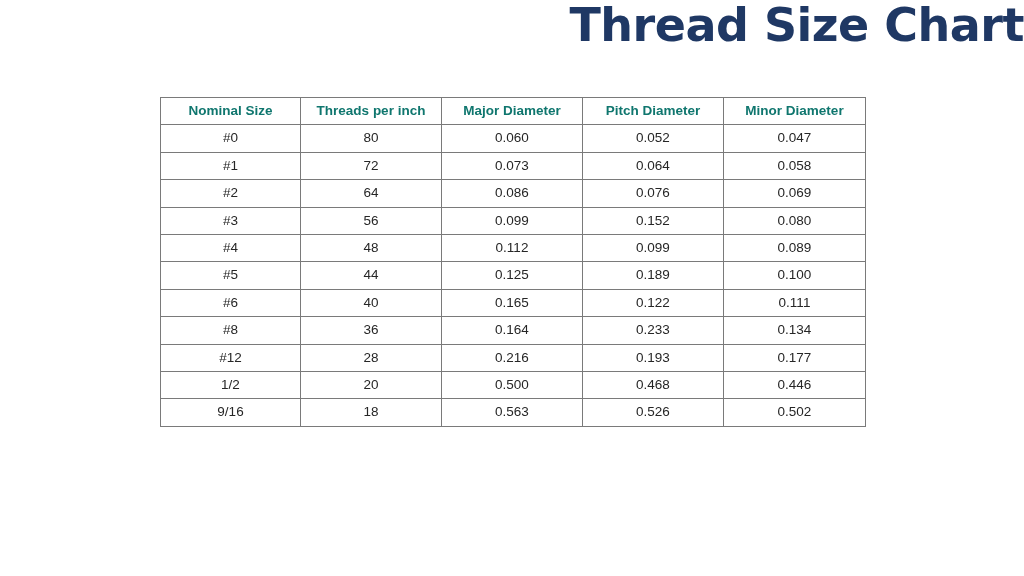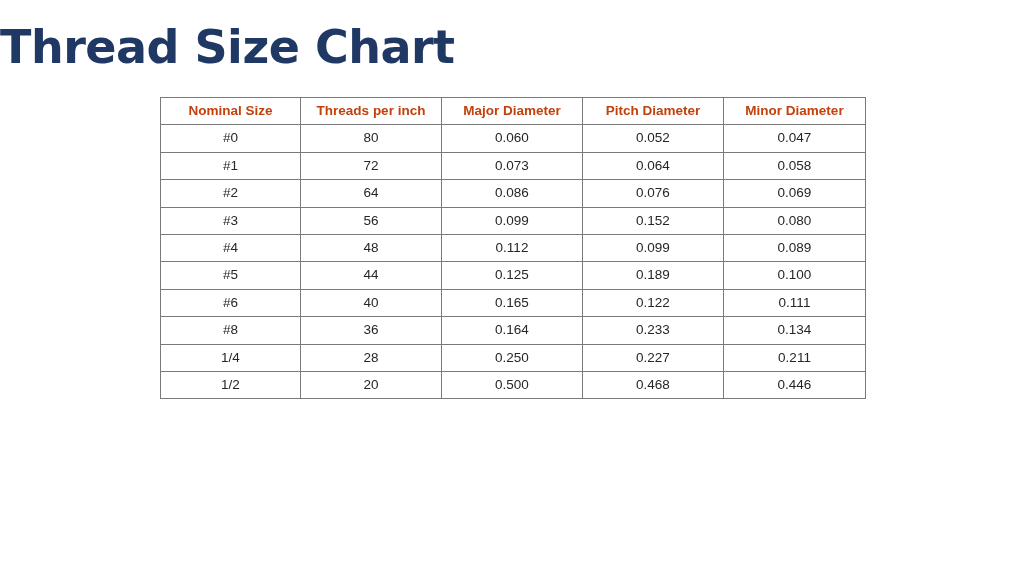--- a/index.html
+++ b/index.html
@@ -11,28 +11,27 @@
     font-family: "Liberation Sans", sans-serif;
     overflow: hidden;
   }
   .page {
     position: relative;
     width: 1024px;
     height: 576px;
     background: #ffffff;
   }
   .title {
-    text-align: left;
+    text-align: right;
     color: #1f3864;
     font-family: "DejaVu Sans", sans-serif;
     font-weight: bold;
     font-size: 46px;
     letter-spacing: -0.5px;
     margin: 0;
-    padding-top: 22px;
     line-height: 1.1;
   }
   .table-wrap {
     position: absolute;
     left: 160px;
     top: 97px;
     width: 705px;
   }
   table.thread {
     border-collapse: collapse;
@@ -47,21 +46,21 @@
     font-size: 13.5px;
     height: 26.4px;
     padding: 0;
     line-height: 26.4px;
     white-space: nowrap;
     overflow: hidden;
   }
   table.thread th {
     font-weight: bold;
     font-size: 13.5px;
-    color: #c2410c;
+    color: #0f766e;
   }
   table.thread col.c0 { width: 140px; }
   table.thread col.c1 { width: 141px; }
   table.thread col.c2 { width: 141px; }
   table.thread col.c3 { width: 141px; }
   table.thread col.c4 { width: 142px; }
 </style>
 </head>
 <body>
 
@@ -138,30 +137,37 @@
           <td>0.111</td>
         </tr>
         <tr>
           <td>#8</td>
           <td>36</td>
           <td>0.164</td>
           <td>0.233</td>
           <td>0.134</td>
         </tr>
         <tr>
-          <td>1/4</td>
+          <td>#12</td>
           <td>28</td>
-          <td>0.250</td>
-          <td>0.227</td>
-          <td>0.211</td>
+          <td>0.216</td>
+          <td>0.193</td>
+          <td>0.177</td>
         </tr>
         <tr>
           <td>1/2</td>
           <td>20</td>
           <td>0.500</td>
           <td>0.468</td>
           <td>0.446</td>
         </tr>
+        <tr>
+          <td>9/16</td>
+          <td>18</td>
+          <td>0.563</td>
+          <td>0.526</td>
+          <td>0.502</td>
+        </tr>
       </tbody>
     </table>
   </div>
 
 </div>
 
 </body></html>

